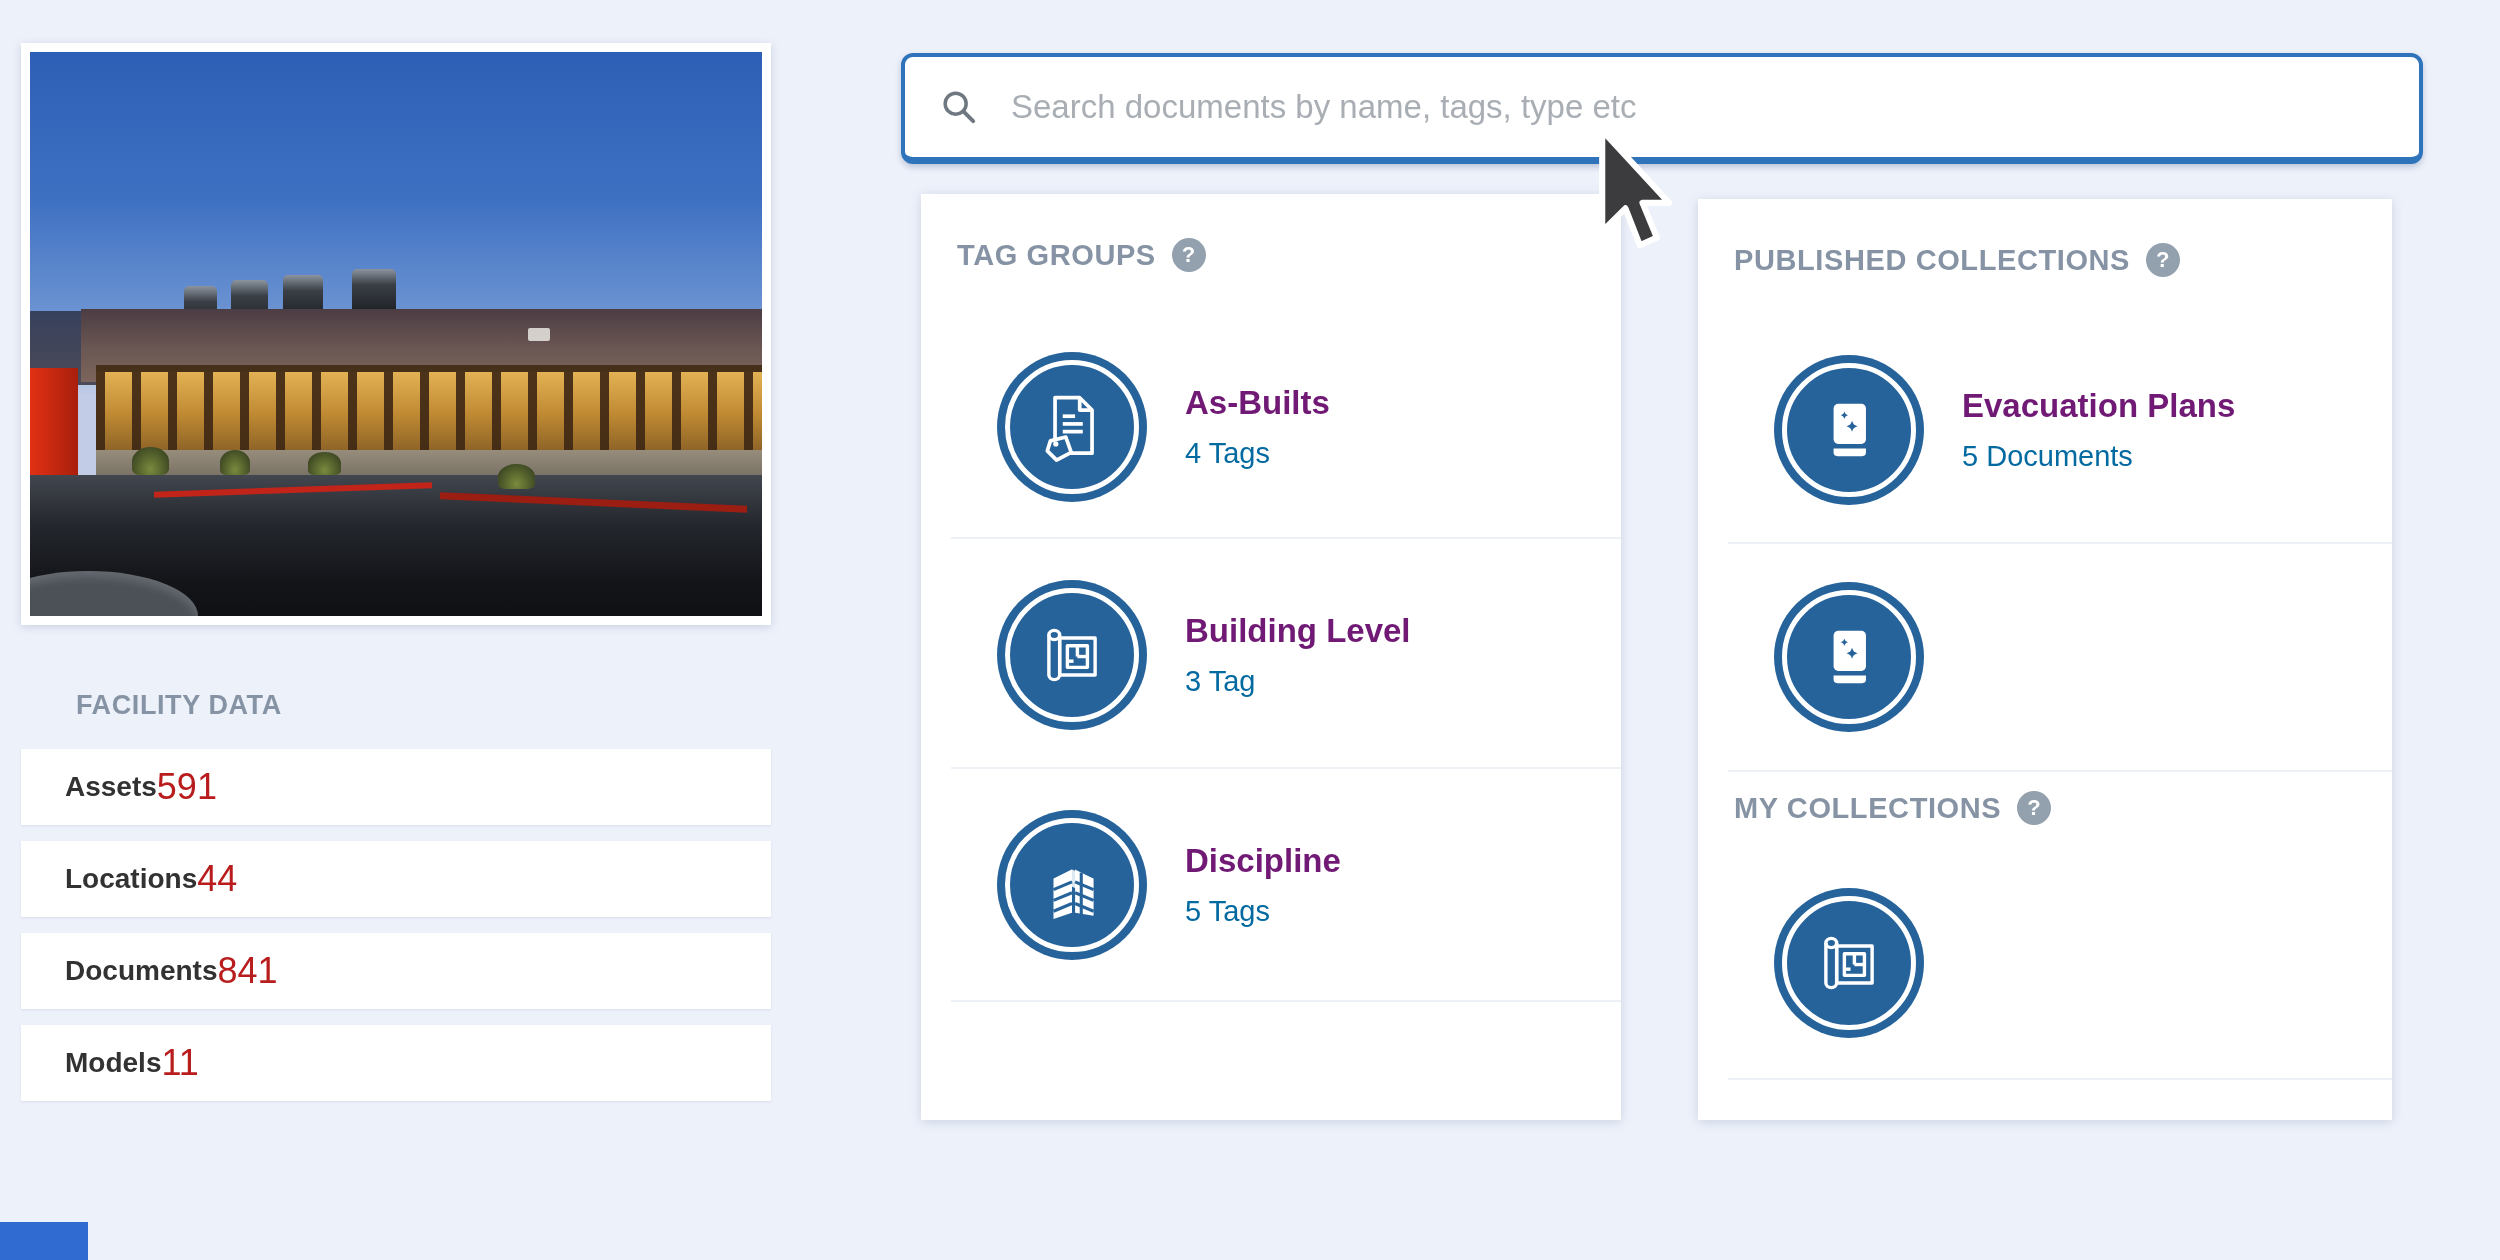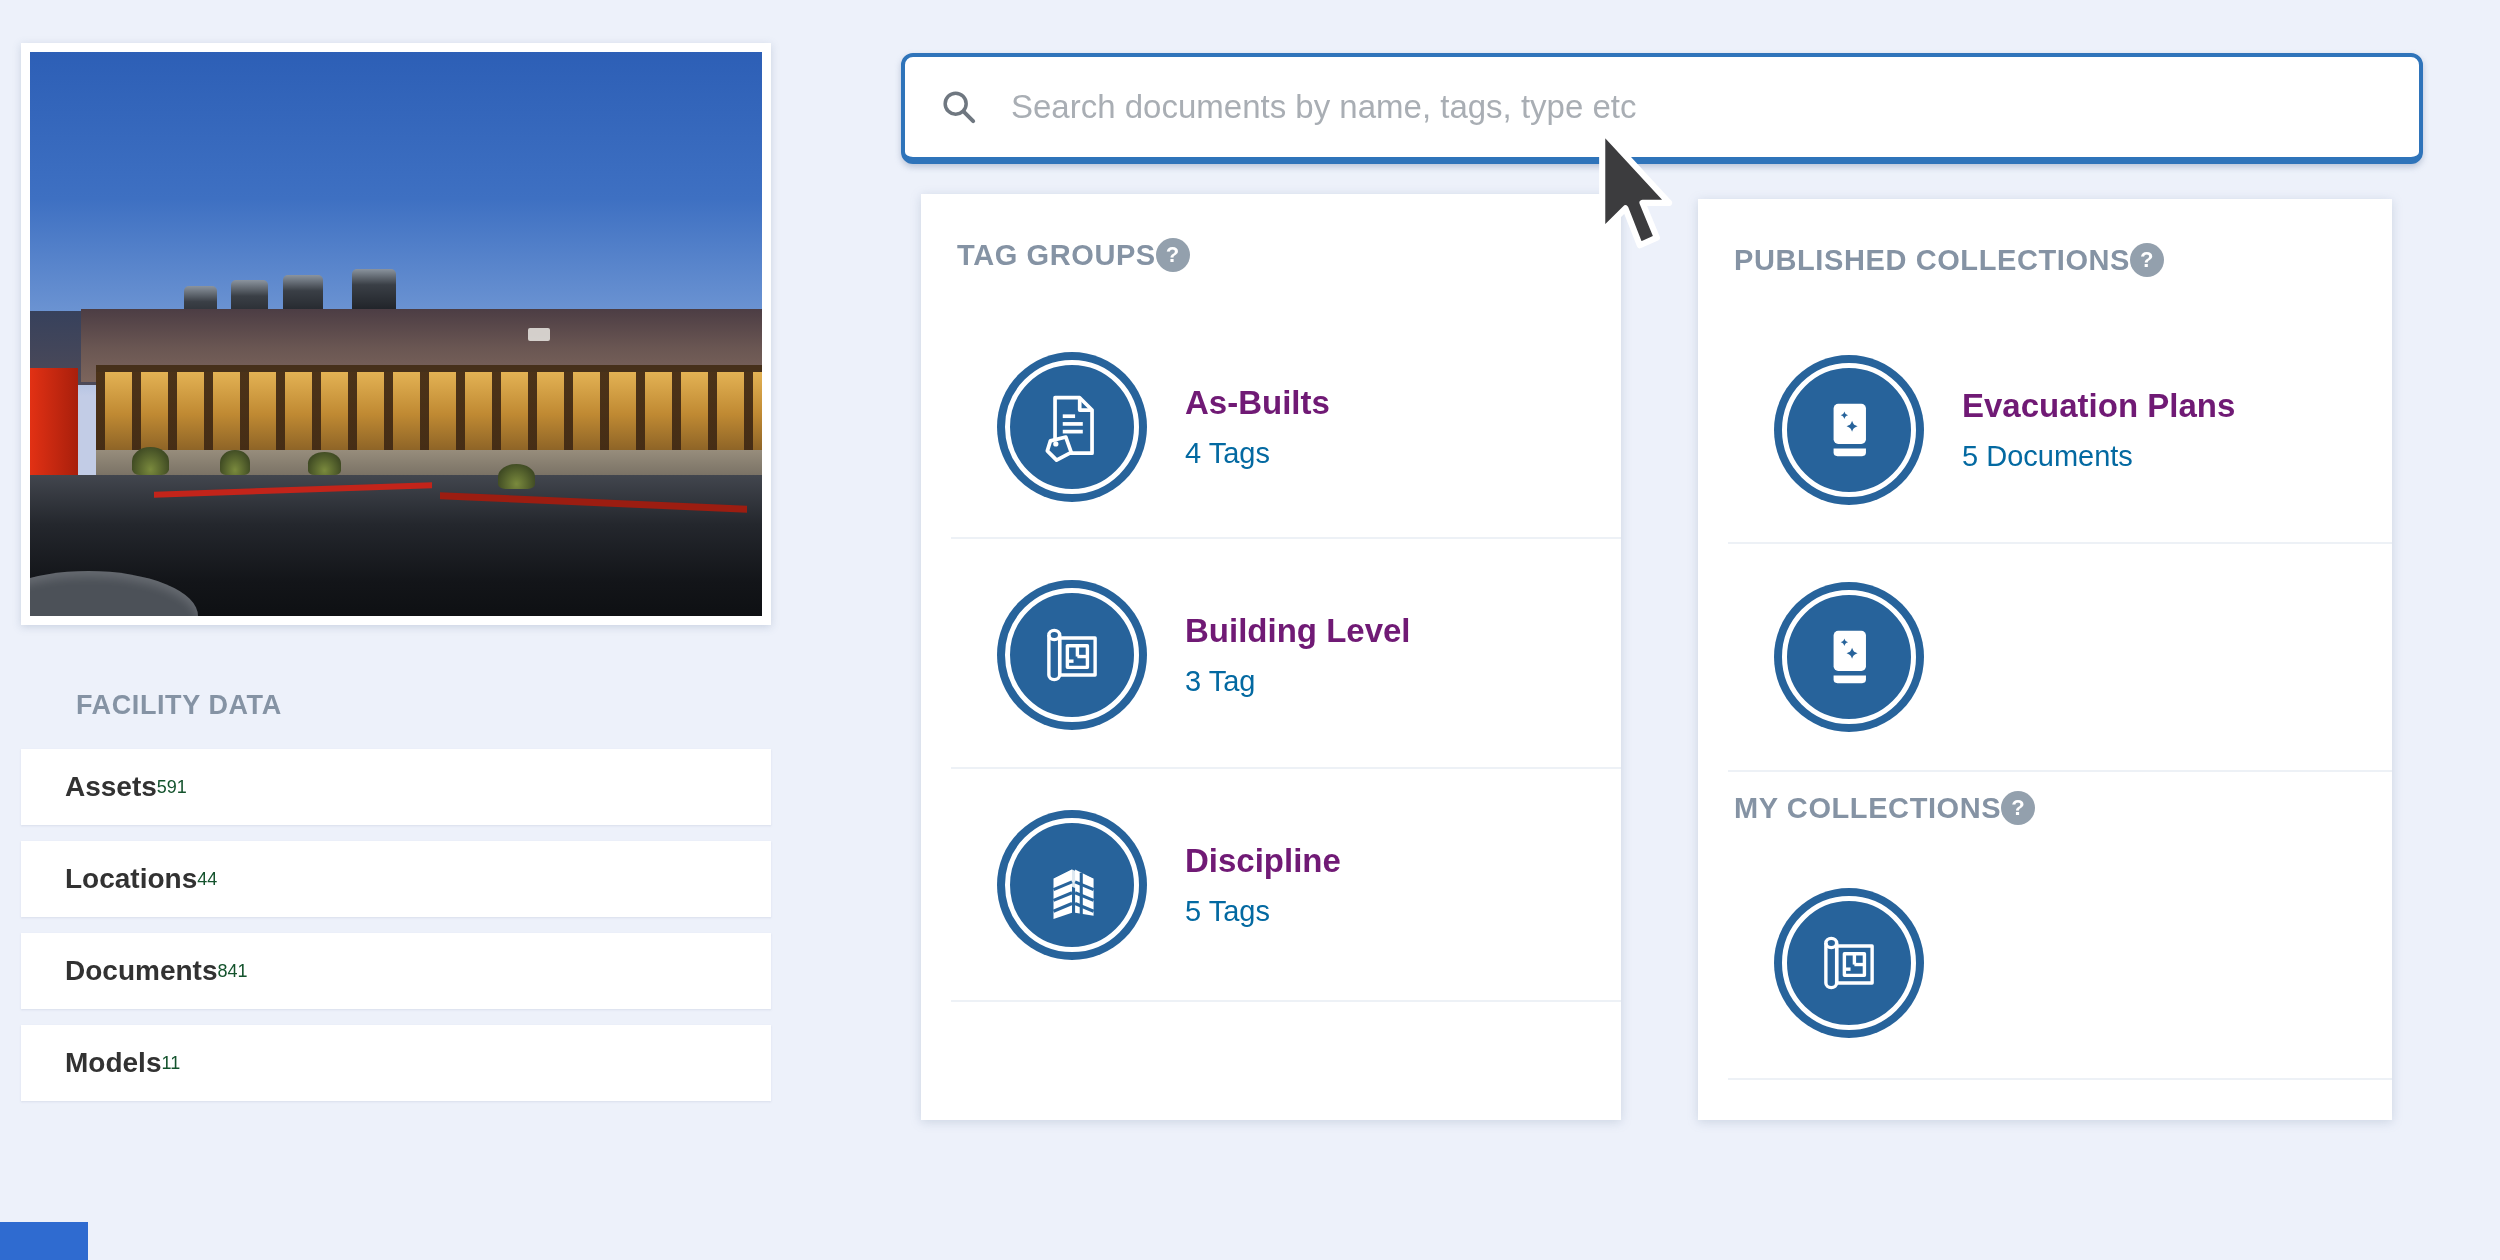--- a/index.html
+++ b/index.html
@@ -41,36 +41,36 @@
   .planter{left:-7%;top:92%;width:30%;height:16%;background:#4c5158;border-radius:50% 50% 0 0;
     box-shadow:inset 0 6px 10px rgba(255,255,255,.15);}
 
   
   .sec-label{font-size:27px;font-weight:700;color:#8593a4;letter-spacing:.6px;}
   .facility-header{left:64px;top:690px;margin-left:12px;}
   .frow{left:21px;width:750px;height:76px;background:#fff;box-sizing:border-box;
     display:flex;justify-content:flex-start;align-items:center;
     padding:0 36px 0 44px;box-shadow:0 1px 2px rgba(120,140,170,.18);}
   .frow .lbl{font-size:28px;font-weight:700;color:#323232;}
-  .frow .val{font-size:18px;color:#14532d;}
+  .frow .val{font-size:36px;color:#b91c1c;}
 
   
   .searchbar{left:901px;top:53px;width:1522px;height:111px;background:#fff;box-sizing:border-box;
     border:4px solid #2f74ba;border-bottom-width:7px;border-radius:12px;
     display:flex;align-items:center;gap:30px;padding:0 34px;
     box-shadow:0 3px 6px rgba(110,130,165,.40);}
   .searchbar input{flex:1;border:none;outline:none;font-family:"Liberation Sans",sans-serif;
     font-size:33px;color:#333;background:transparent;}
   .searchbar input::placeholder{color:#a9aeb4;}
 
   
   .card{background:#fff;box-shadow:0 2px 10px rgba(120,140,170,.28);}
   .card-left{left:921px;top:194px;width:700px;height:926px;}
   .card-right{left:1698px;top:199px;width:694px;height:921px;}
-  .sec-h{position:absolute;left:36px;display:flex;align-items:center;
+  .sec-h{position:absolute;left:36px;display:flex;align-items:center;gap:16px;
     font-size:29px;font-weight:700;color:#8593a4;letter-spacing:.6px;}
   .help{width:34px;height:34px;border-radius:50%;background:#93a0ad;color:#fff;
     font-size:22px;font-weight:700;display:flex;align-items:center;justify-content:center;cursor:pointer;}
   .item{position:absolute;left:76px;height:150px;display:flex;align-items:center;gap:38px;cursor:pointer;}
   .circle{width:150px;height:150px;border-radius:50%;background:#27639b;position:relative;flex:0 0 auto;
     display:flex;align-items:center;justify-content:center;}
   .circle::after{content:'';position:absolute;inset:8px;border:5px solid #fff;border-radius:50%;}
   .circle svg{position:relative;z-index:1;}
   .item-title{font-size:33px;font-weight:700;color:#701a75;margin-bottom:15px;}
   .item-sub{font-size:29px;color:#0369a1;}

